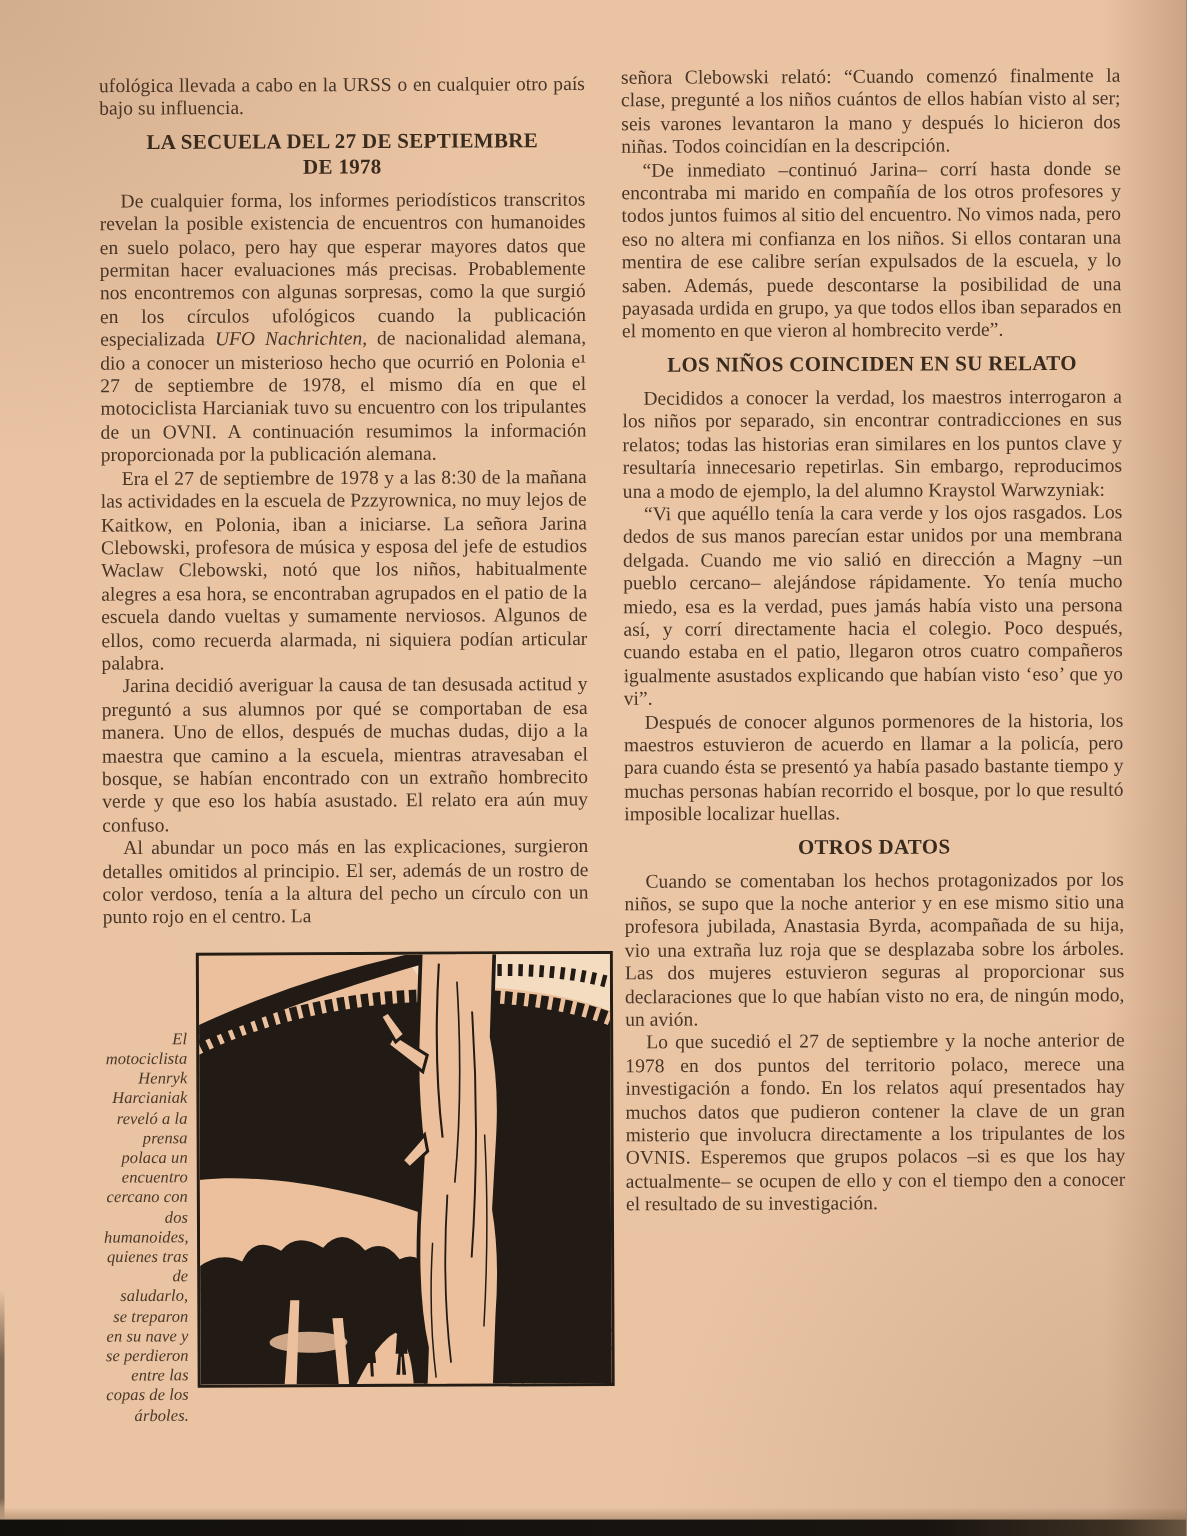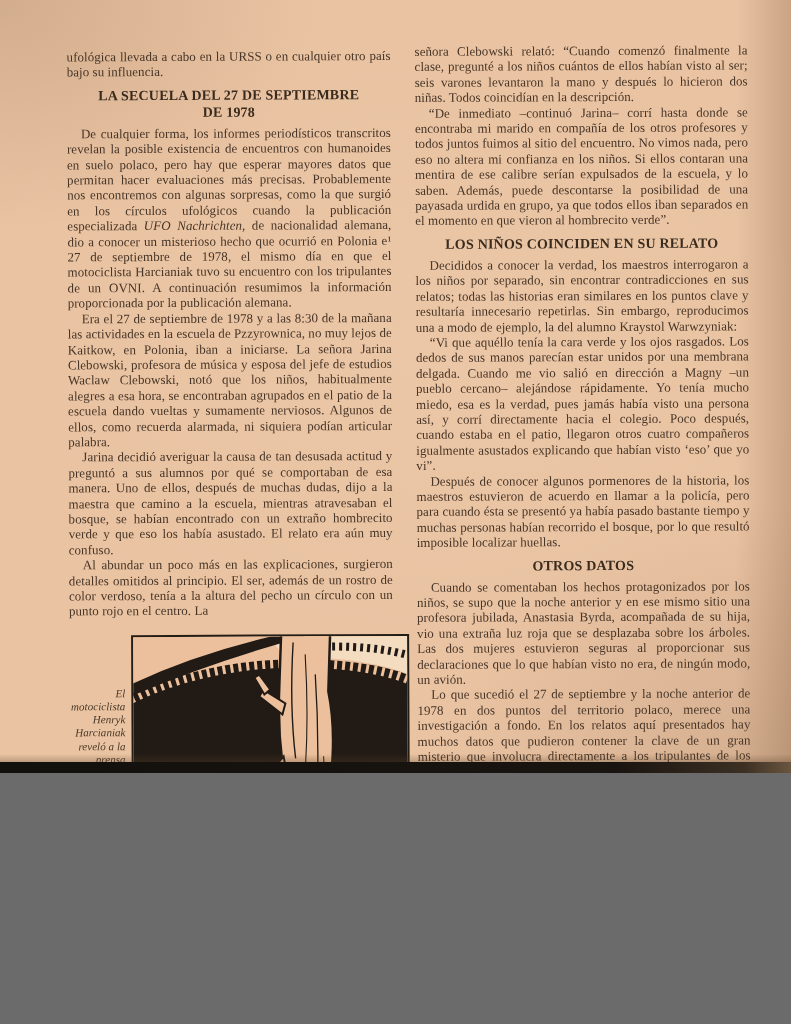--- a/index.html
+++ b/index.html
@@ -1,18 +1,18 @@
 <!DOCTYPE html>
 <html><head>
 <meta charset="utf-8">
 <style>
   html,body{margin:0;padding:0;background:#6b6b6b;}
   .page{
     position:relative;
-    width:791px;height:773px;
+    width:791px;height:1024px;
     background:
       radial-gradient(90% 70% at 55% 45%, rgba(255,235,210,0.10) 0%, rgba(0,0,0,0) 55%),
       radial-gradient(40% 30% at 0% 0%, rgba(130,95,65,0.22) 0%, rgba(0,0,0,0) 100%),
       radial-gradient(45% 35% at 100% 100%, rgba(120,85,60,0.20) 0%, rgba(0,0,0,0) 100%),
       linear-gradient(to right, rgba(0,0,0,0) 93%, rgba(120,82,55,0.28) 100%),
       #e9c3a2;
     overflow:hidden;
     font-family:"Liberation Serif","DejaVu Serif",serif;
     color:#473527;
   }

